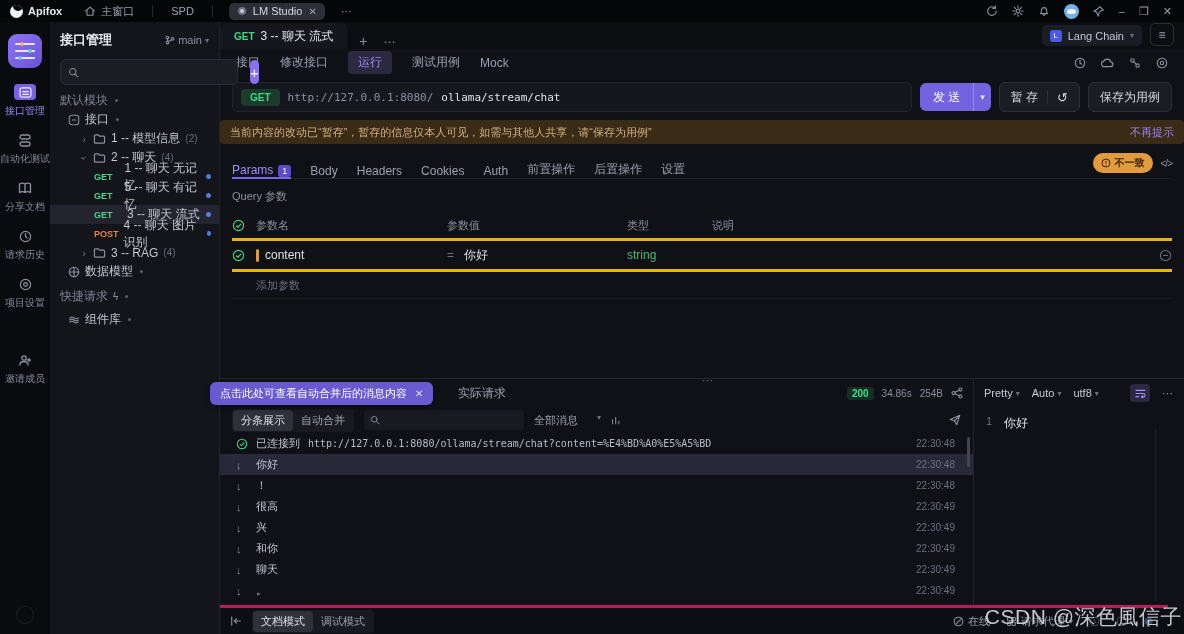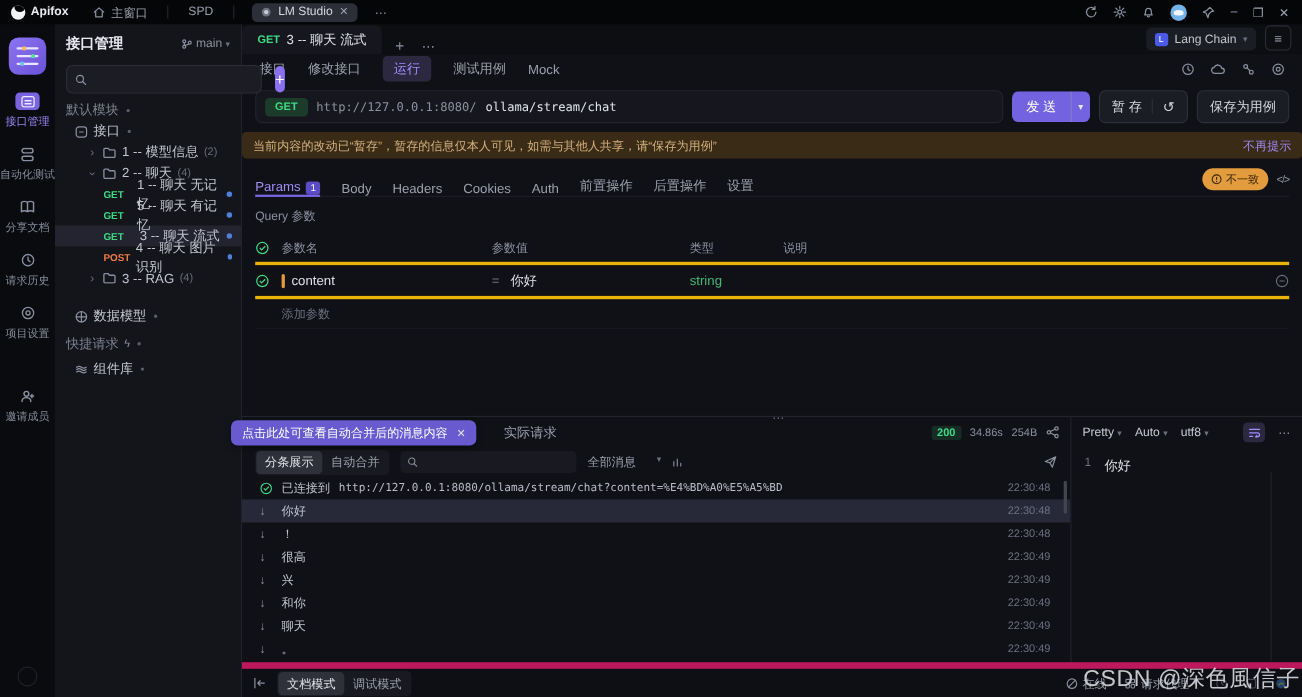--- a/index.html
+++ b/index.html
@@ -106,21 +106,21 @@
   .btn-grey .divi{width:1px;height:14px;background:#2e3039}
   .notice{margin:8px 0 0;height:24px;background:#3a2b16;border-radius:4px;display:flex;align-items:center;
           padding:0 10px;color:#d3b17f;font-size:11px}
   .notice .dismiss{margin-left:auto;color:#9d88f2;font-size:11px}
   .reqtabs{margin:4px 12px 0;height:30px;display:flex;align-items:center;gap:19px;font-size:12px;
            color:#9aa0ae;border-bottom:1px solid #1f2028;position:relative}
   .reqtab{height:100%;display:flex;align-items:flex-end;gap:5px}
   .reqtab.active{color:#a08cf8;border-bottom:2px solid #7a66e8}
   .pbadge{background:#5b4bc4;color:#fff;font-size:9px;border-radius:3px;padding:1px 4px}
   .right-req{margin-left:auto;display:flex;align-items:center;gap:8px}
-  .mismatch{display:flex;align-items:center;gap:4px;background:#e29b3d;color:#3a2506;font-weight:normal;
+  .mismatch{display:flex;align-items:center;gap:4px;background:#e29b3d;color:#3a2506;font-weight:bold;
             font-size:10px;border-radius:10px;padding:3px 8px}
   .codeic{color:#8b90a0;font-size:10px;letter-spacing:-1px}
   .querysec{padding:10px 12px 0}
   .qlabel{color:#8b90a0;font-size:11px;margin-bottom:8px}
   .qhead,.qrow{display:flex;align-items:center;border-bottom:3px solid #eab308}
   .qhead{height:26px;color:#8b90a0;font-size:11px}
   .qrow{height:28px;font-size:12px}
   .qc-check{width:24px;display:flex;align-items:center}
   .qc-name{width:191px;display:flex;align-items:center;gap:6px}
   .qc-value{width:180px;display:flex;align-items:center;gap:10px}
@@ -168,22 +168,22 @@
   .rphead .dd{display:flex;align-items:center;gap:3px}
   .dd .car{color:#6b7080;font-size:8px}
   .wrapbtn{margin-left:auto;width:20px;height:18px;background:#2b2840;border-radius:4px;display:flex;
            align-items:center;justify-content:center}
   .rp-more{color:#8b90a0;letter-spacing:1px}
   .rpbody{padding:8px 0 0 0;display:flex;font-size:12px}
   .rp-ln{width:30px;text-align:center;color:#6b7080;font-size:11px}
   .rp-line{position:absolute;right:28px;top:50px;bottom:8px;width:1px;background:#23242b}
 
   
-  .statusbar{position:absolute;left:220px;right:0;bottom:0;height:26px;background:#0e0f14;
-             border-top:6px solid #be185d;display:flex;align-items:center;font-size:11px;
+  .statusbar{position:absolute;left:220px;right:16px;bottom:0;height:26px;background:#0e0f14;
+             border-top:3px solid #be185d;display:flex;align-items:center;font-size:11px;
              color:#9aa0ae;padding:0 10px;z-index:5}
   .sb-left{display:flex;align-items:center;gap:10px}
   .sb-seg{display:flex;background:#191a21;border-radius:4px;padding:1px}
   .sb-seg span{padding:3px 8px;border-radius:4px}
   .sb-seg .on{background:#2e303a;color:#dfe2e8}
   .sb-right{margin-left:auto;display:flex;align-items:center;gap:16px;padding-right:4px}
   .sb-item{display:flex;align-items:center;gap:4px}
   .sb-dim{opacity:.45;display:flex;align-items:center;gap:4px}
 
   .watermark{position:absolute;right:2px;bottom:3px;font-size:21px;font-weight:500;color:#c6c6cb;
@@ -380,21 +380,21 @@
     <span class="bluedot"></span>
   </div>
   <div class="trow" style="padding-left:30px">
     <span class="arr">›</span>
     <svg class="ic" width="13" height="11" viewBox="0 0 14 12">
         <path d="M1.5 3.5 V10 a1 1 0 0 0 1 1 h9 a1 1 0 0 0 1-1 V4.5 a1 1 0 0 0-1-1 H7 L5.7 2 H2.5 a1 1 0 0 0-1 1z"></path>
       </svg>
     <span>3 -- RAG</span>
     <span class="count">(4)</span>
   </div>
-  <div class="trow" style="padding-left:18px;margin-top:16px">
+  <div class="trow" style="padding-left:18px;margin-top:0">
     <svg class="ic" width="12" height="12" viewBox="0 0 14 14">
         <circle cx="7" cy="7" r="5.5"></circle>
         <path d="M1.5 7h11 M7 1.5v11"></path>
       </svg>
     <span>数据模型</span>
     <span class="dotmini"></span>
   </div>
   <div class="trow" style="padding-left:10px;margin-top:6px">
     <span class="muted">快捷请求</span>
     <span class="flash">ϟ</span>

